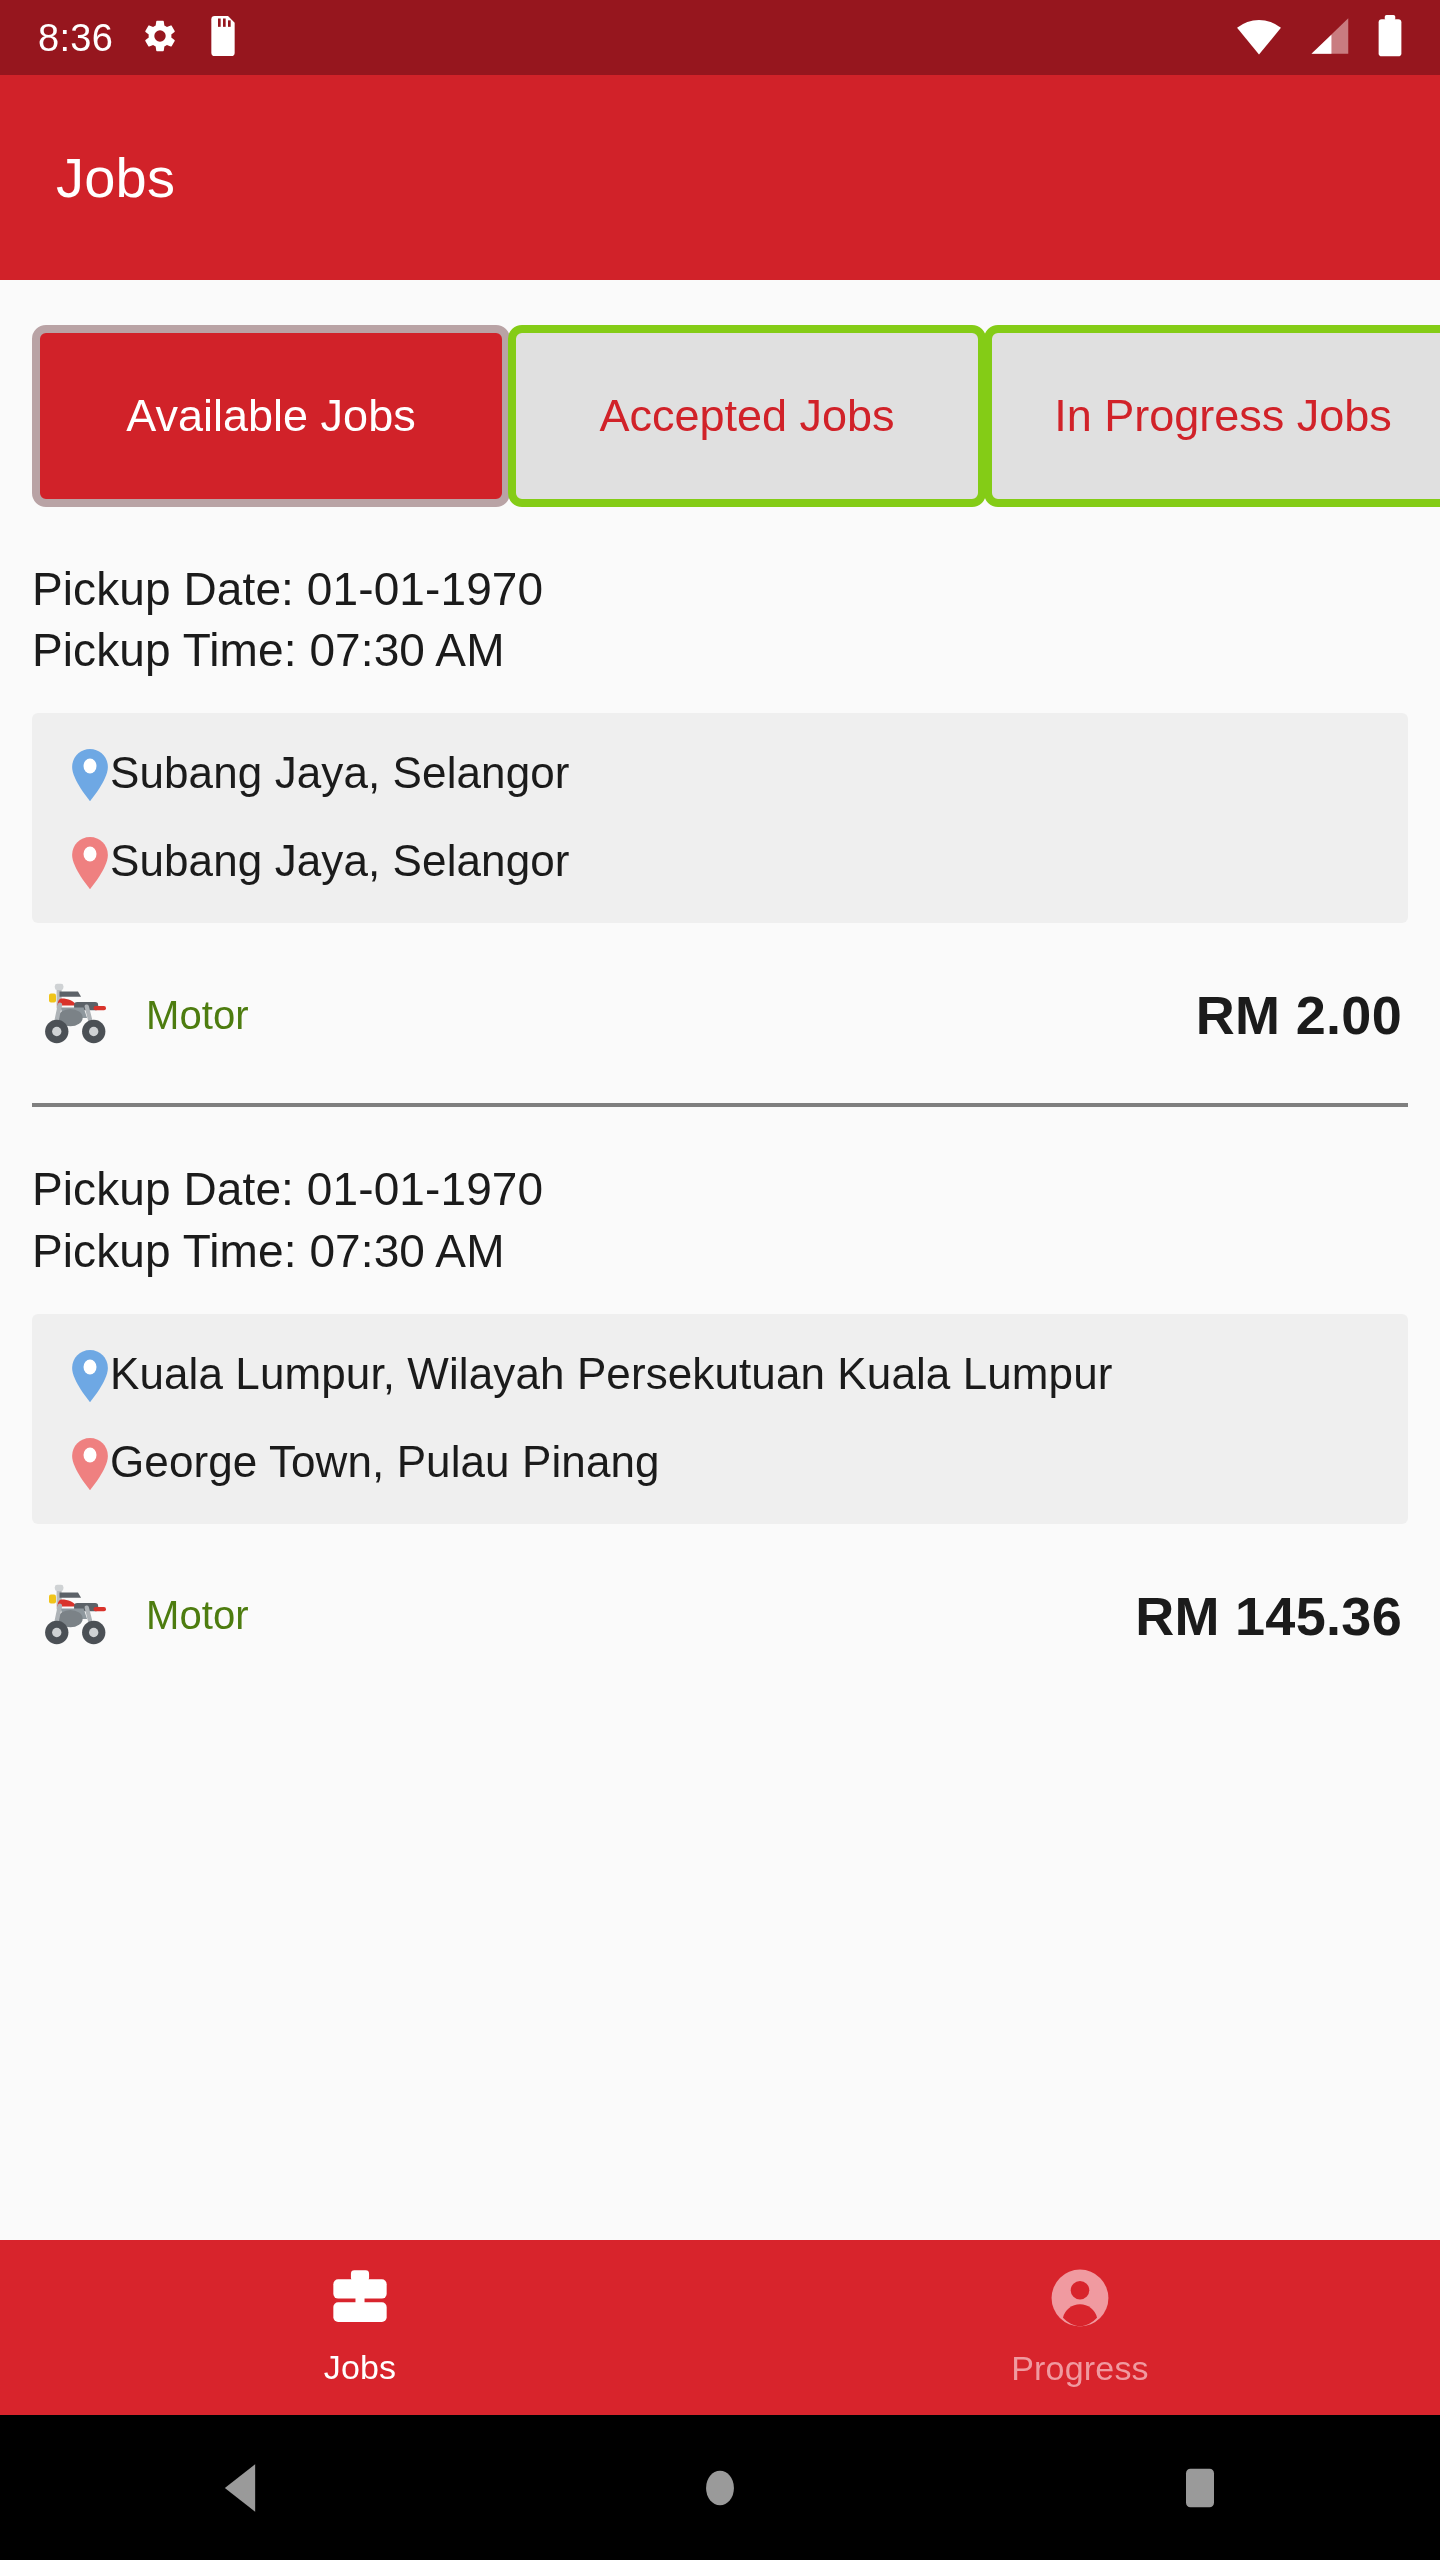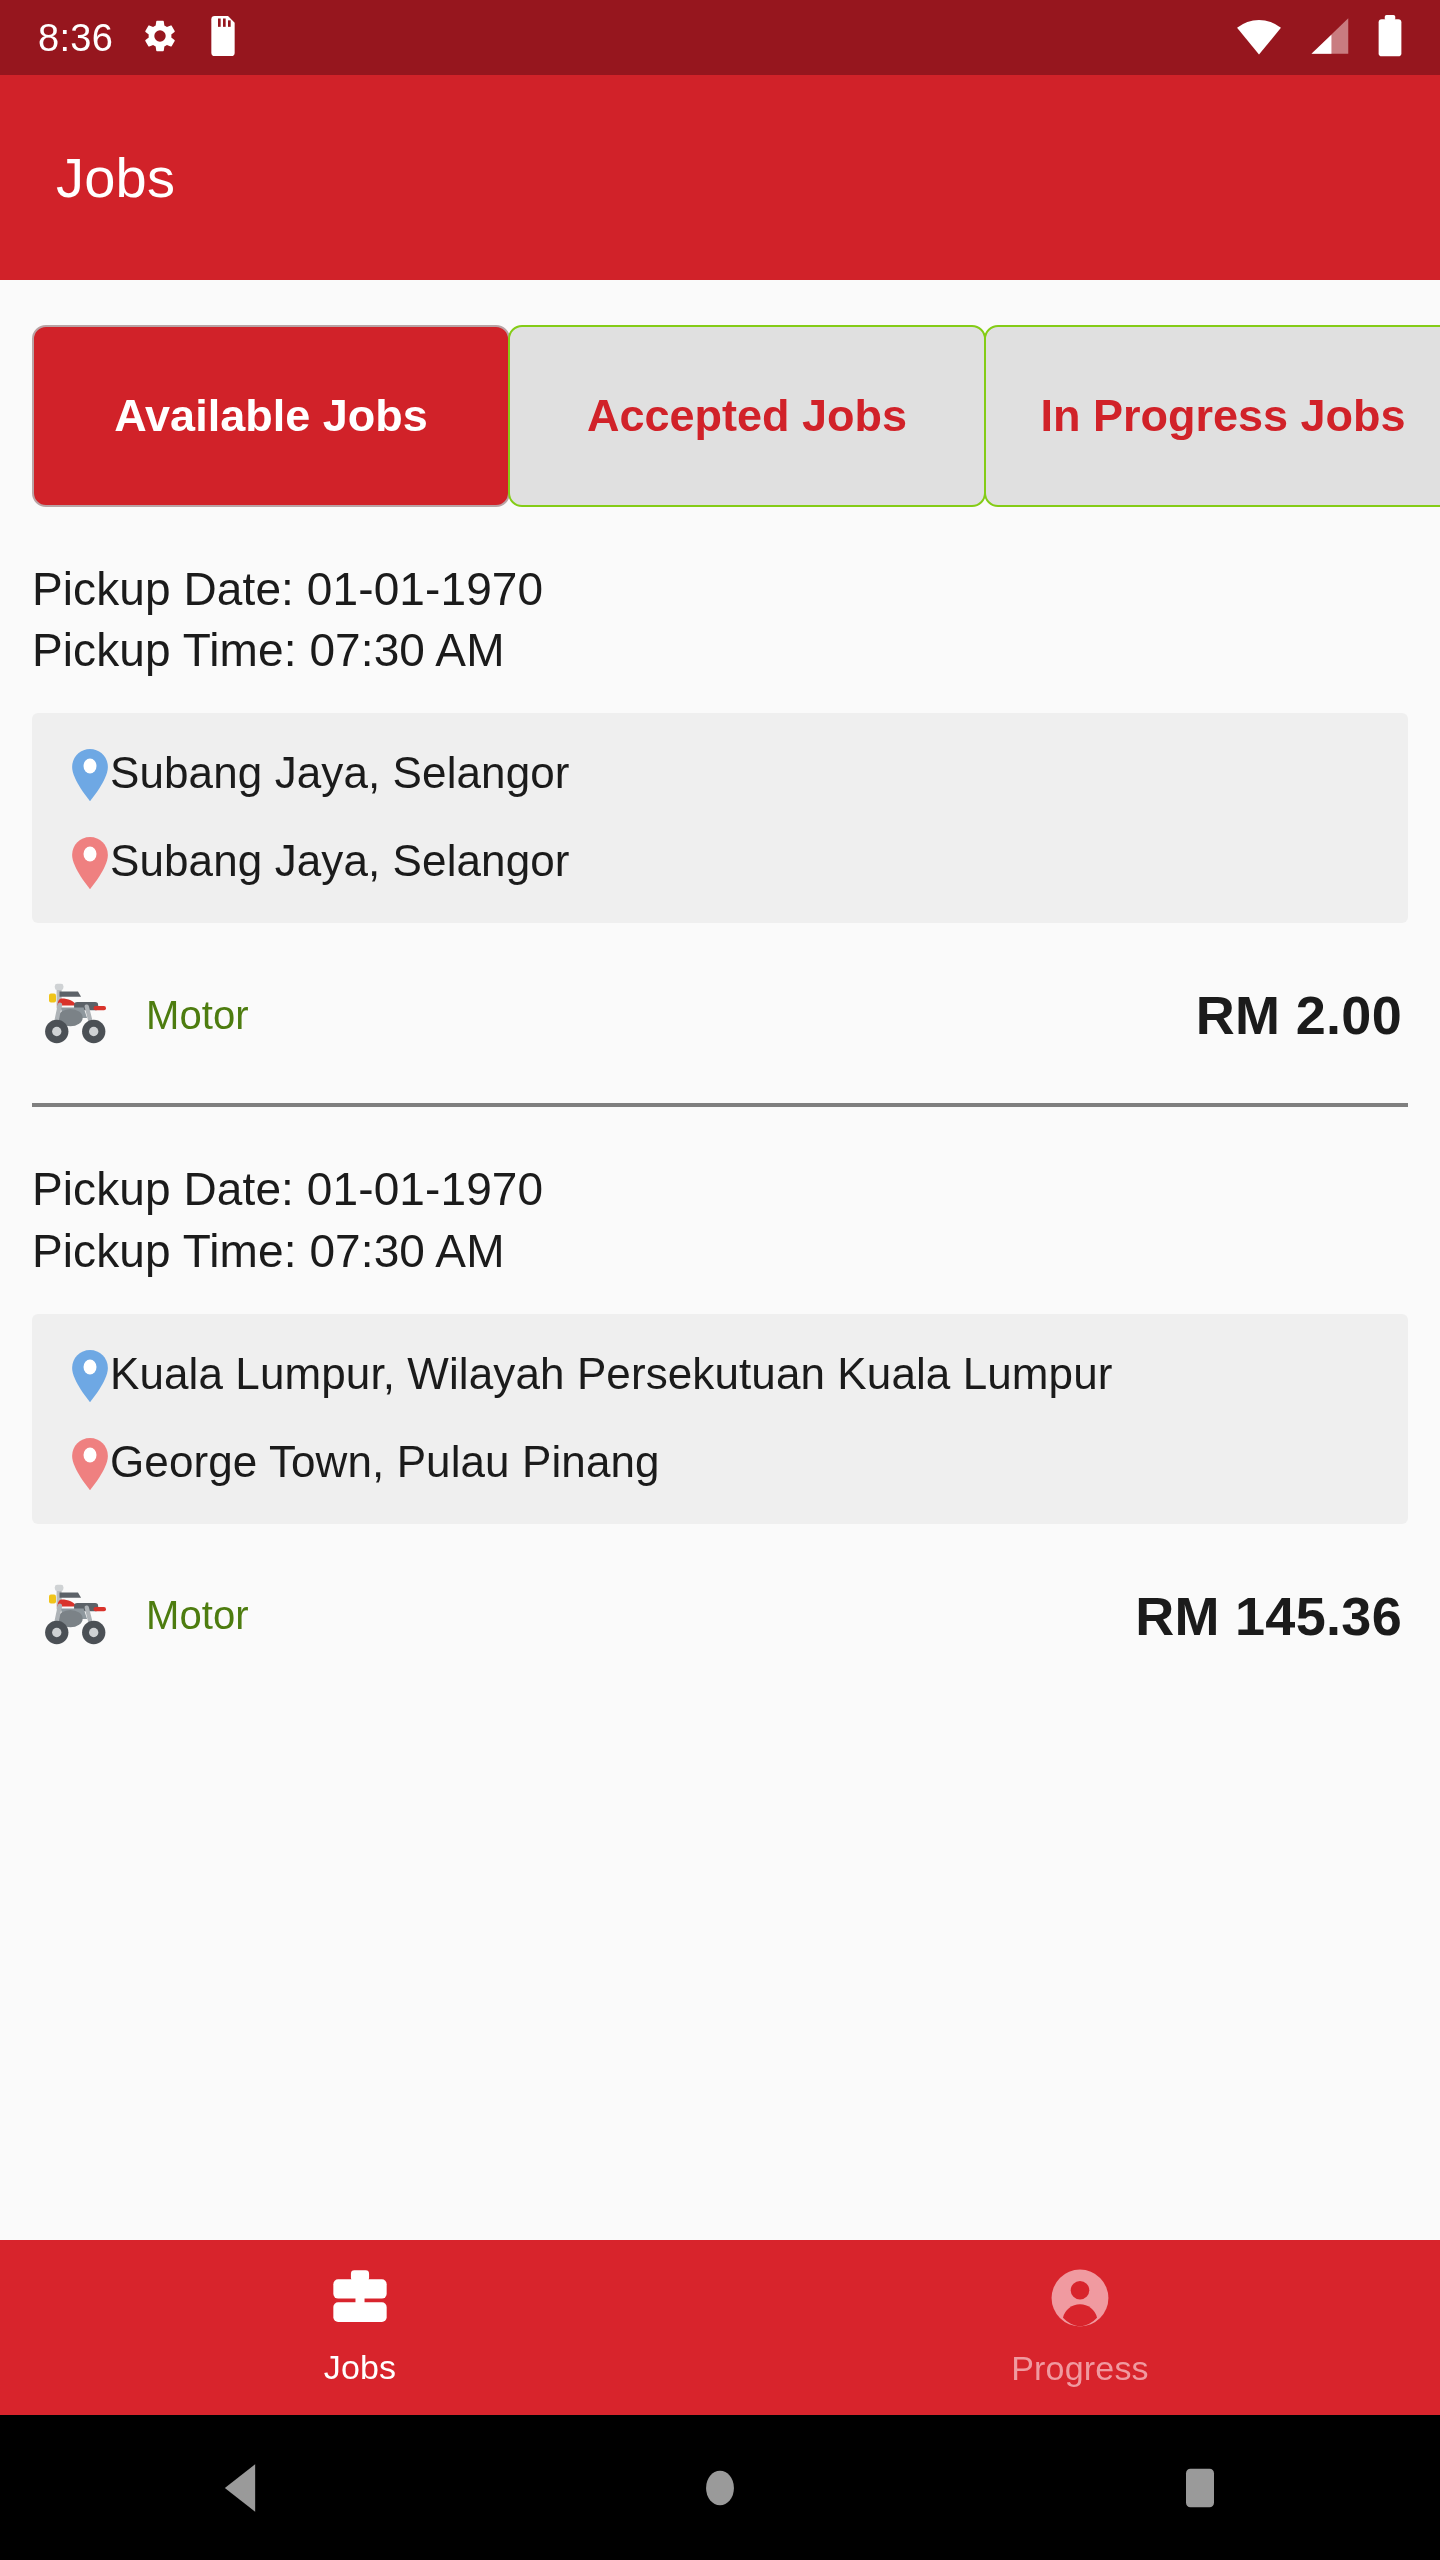--- a/index.html
+++ b/index.html
@@ -30,22 +30,22 @@
   .app-title { color:#ffffff; font-size:56px; font-weight:400; letter-spacing:0.2px; }
 
   
   .content { flex:1 1 auto; background:#fafafa; position:relative; overflow:hidden; }
 
   
   .tabs { display:flex; padding:45px 0 0 32px; gap:0; }
   .tab {
     height:182px; min-width:478px; border-radius:14px;
     display:flex; align-items:center; justify-content:center;
-    font-size:45px; font-weight:700; white-space:nowrap;
-    border:2px solid #84cc16; flex:0 0 auto; padding:0 26px;
+    font-size:45px; font-weight:400; white-space:nowrap;
+    border:8px solid #84cc16; flex:0 0 auto; padding:0 26px;
   }
   .tab.active { background:#d12229; color:#ffffff; border-color:#b9a3a5; }
   .tab.inactive { background:#e0e0e0; color:#d12229; }
   .tab + .tab { margin-left:-2px; }
 
   
   .job-list { padding:0 32px; }
   .job-card { padding-top:52px; }
   .meta-line { font-size:46px; color:#1b1b1b; line-height:1.33; letter-spacing:0.1px; }
 

